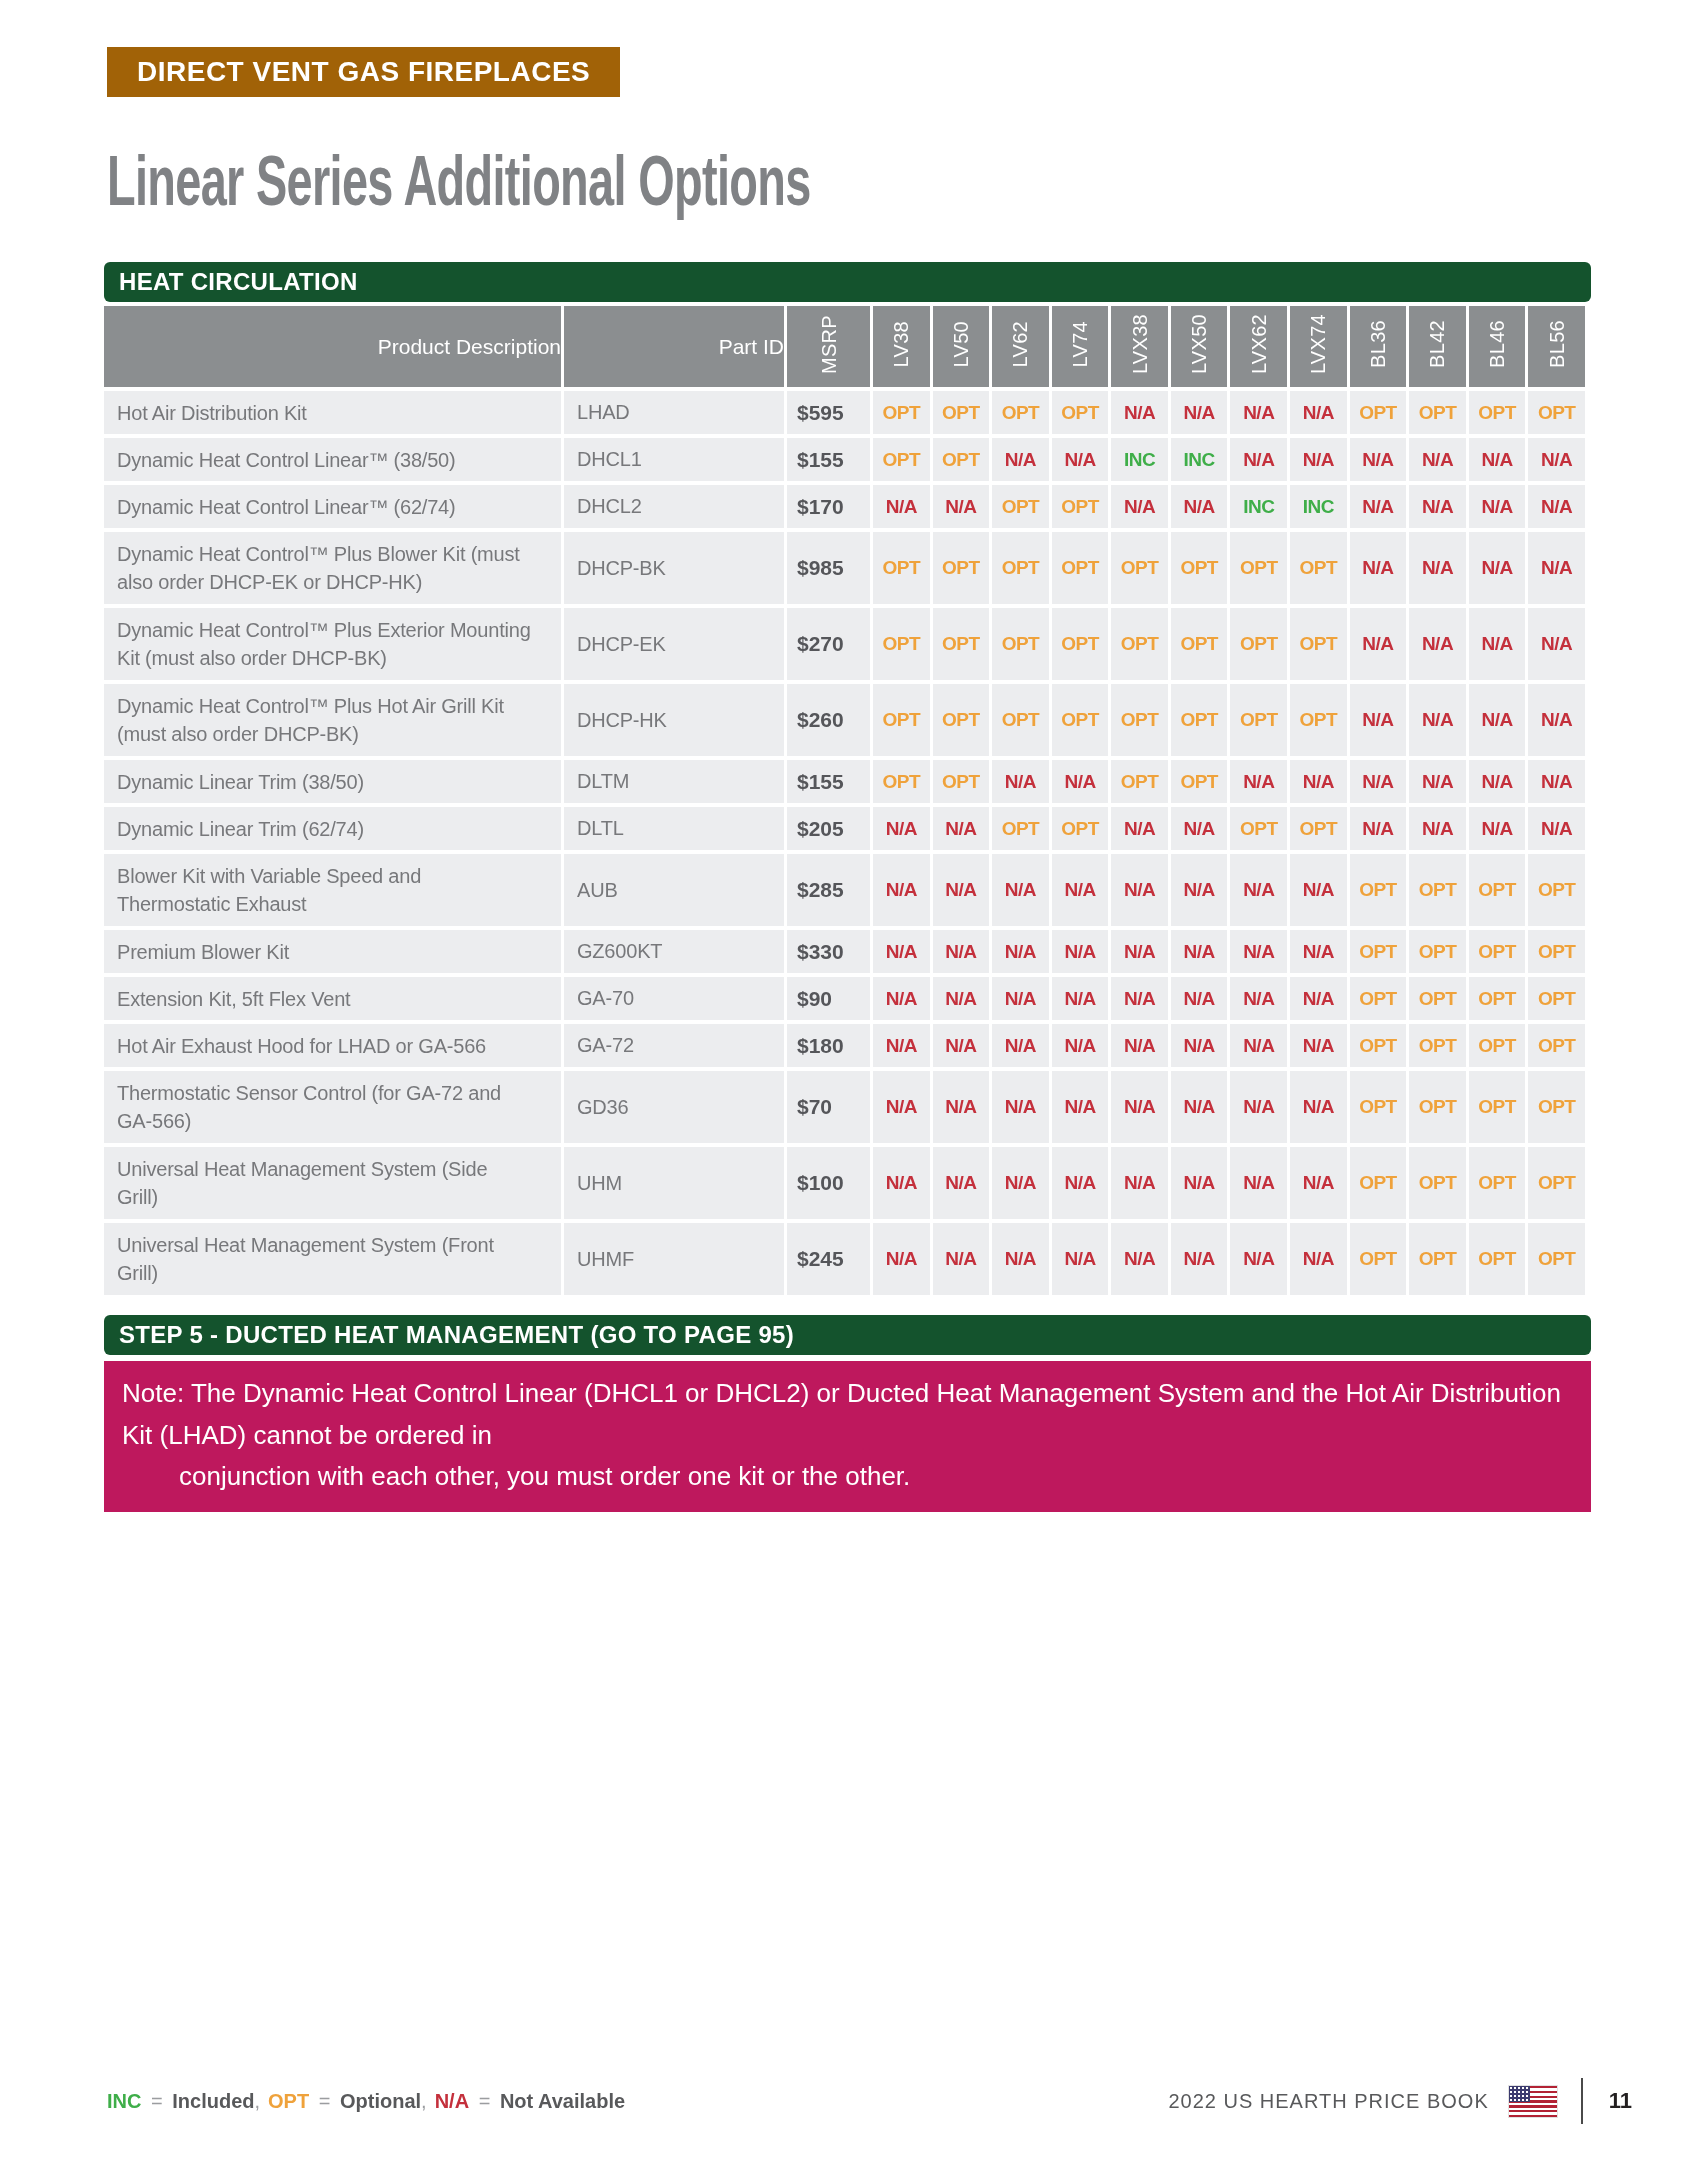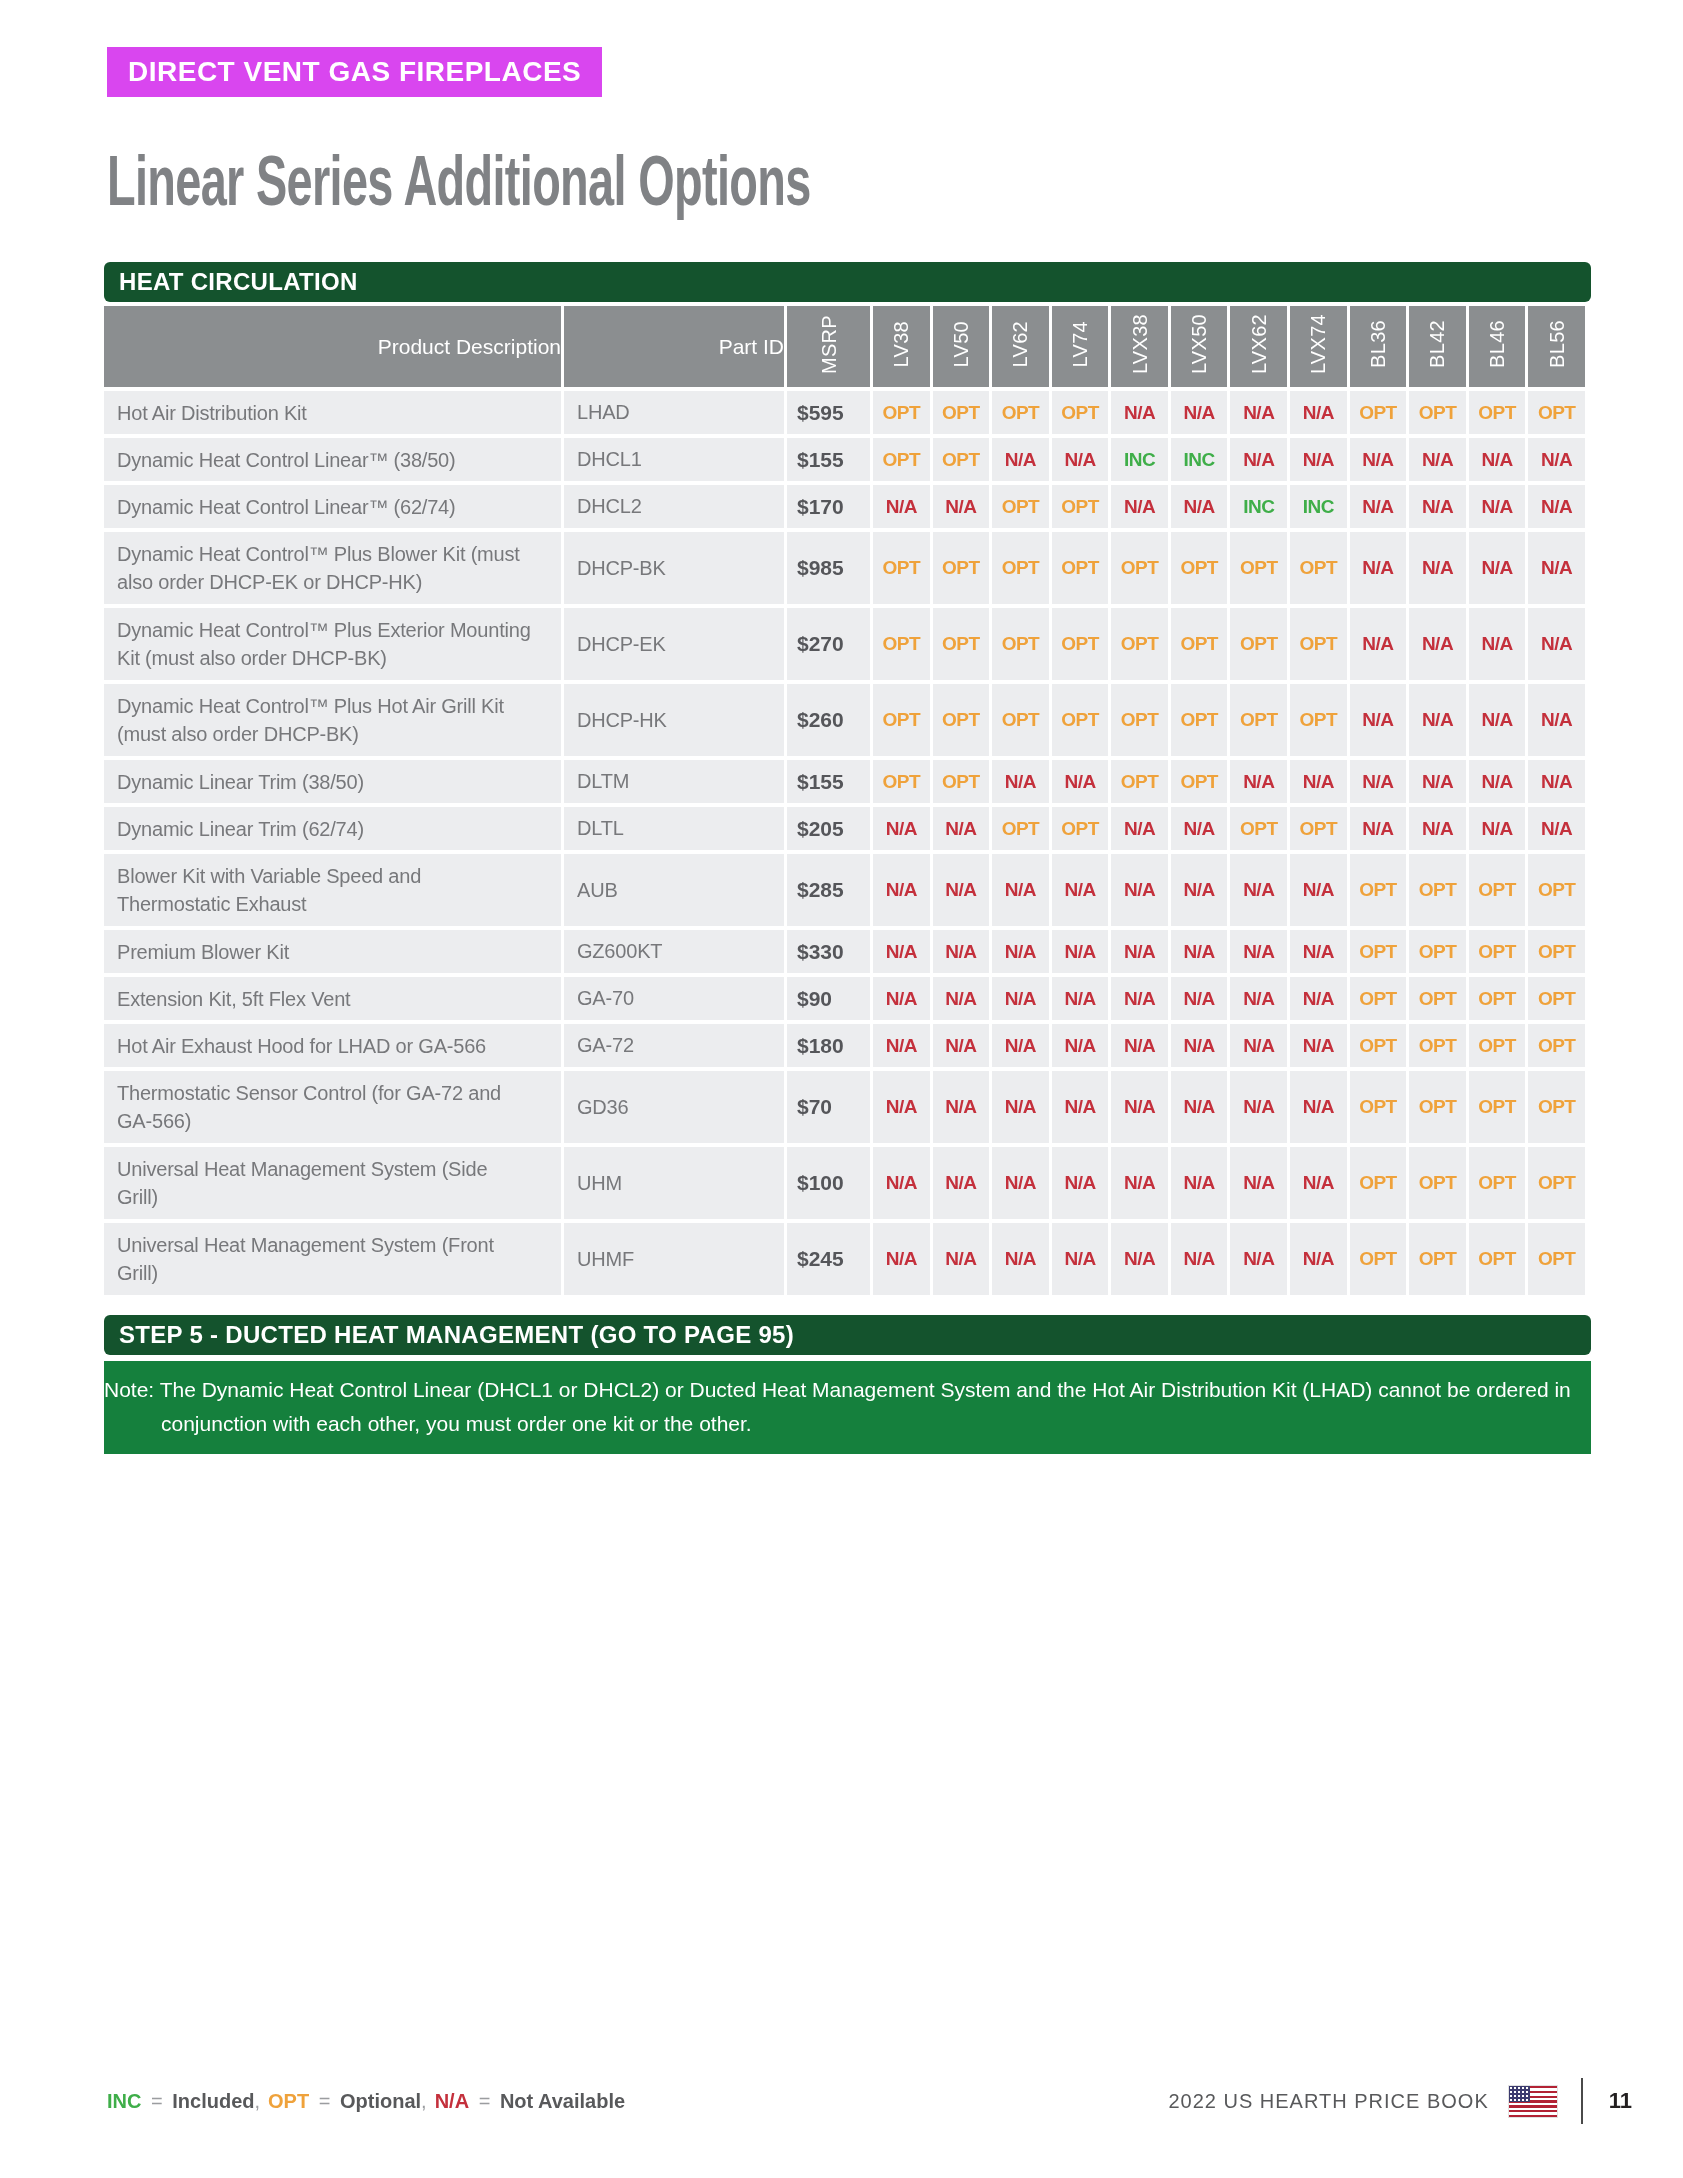--- a/index.html
+++ b/index.html
@@ -2,23 +2,23 @@
 <html><head>
 <meta charset="utf-8">
 <style>
   * { box-sizing: border-box; margin: 0; padding: 0; }
   html,body { width:1683px; height:2178px; background:#ffffff; }
   body { font-family:"Liberation Sans", sans-serif; position:relative; overflow:hidden; }
 
   
   .badge {
     position:absolute; left:107px; top:47px;
-    background:#d946ef; color:#fff;
+    background:#a16207; color:#fff;
     font-weight:bold; font-size:28px; letter-spacing:0.5px;
-    padding:11px 21px; line-height:1;
+    padding:11px 30px; line-height:1;
   }
   .page-title {
     position:absolute; left:107px; top:145px;
     font-size:71px; font-weight:bold; color:#808285;
     letter-spacing:-1px; line-height:1;
     transform:scaleX(.66); transform-origin:left center;
     white-space:nowrap;
   }
 
   
@@ -50,22 +50,22 @@
   tbody td { background:#ecedef; color:#77787b; font-size:20px; vertical-align:middle; }
   tr.single td { height:43px; }
   tr.double td { height:72px; }
   td.desc-cell { padding-left:13px; line-height:1.4; letter-spacing:-0.2px; }
   td.part-cell { padding-left:13px; letter-spacing:-0.2px; }
   td.msrp-cell { font-weight:bold; color:#55565a; padding-left:10px; font-size:21px; }
   td.avail { text-align:center; font-weight:bold; font-size:19px; letter-spacing:-0.5px; }
   .v-opt { color:#efa23b; } .v-na { color:#c4303c; } .v-inc { color:#3fae49; }
 
   .note-bar {
-    margin-top:6px; background:#15803d; color:#fff;
-    font-size:21px; line-height:1.6; padding:12px 16px 14px 0;
+    margin-top:6px; background:#be185d; color:#fff;
+    font-size:26px; line-height:1.6; padding:12px 16px 14px 18px;
   }
   .note-line2 { padding-left:57px; }
 
   
   .footer {
     position:absolute; left:107px; right:51px; top:2077px;
     display:flex; justify-content:space-between; align-items:center; height:48px;
   }
   .legend { font-size:20px; color:#9b9da0; }
   .lg-code { font-weight:bold; }

